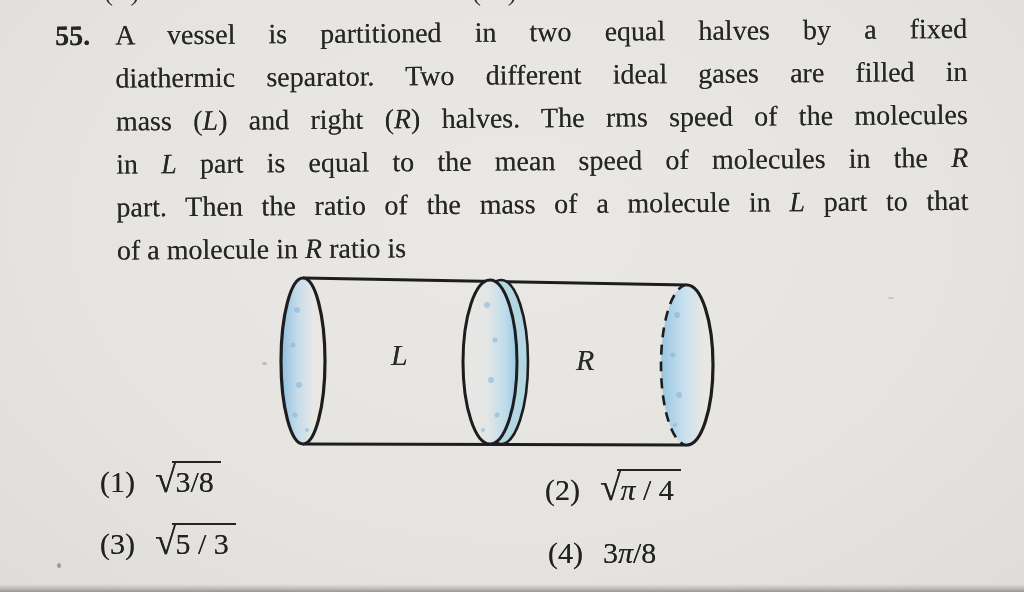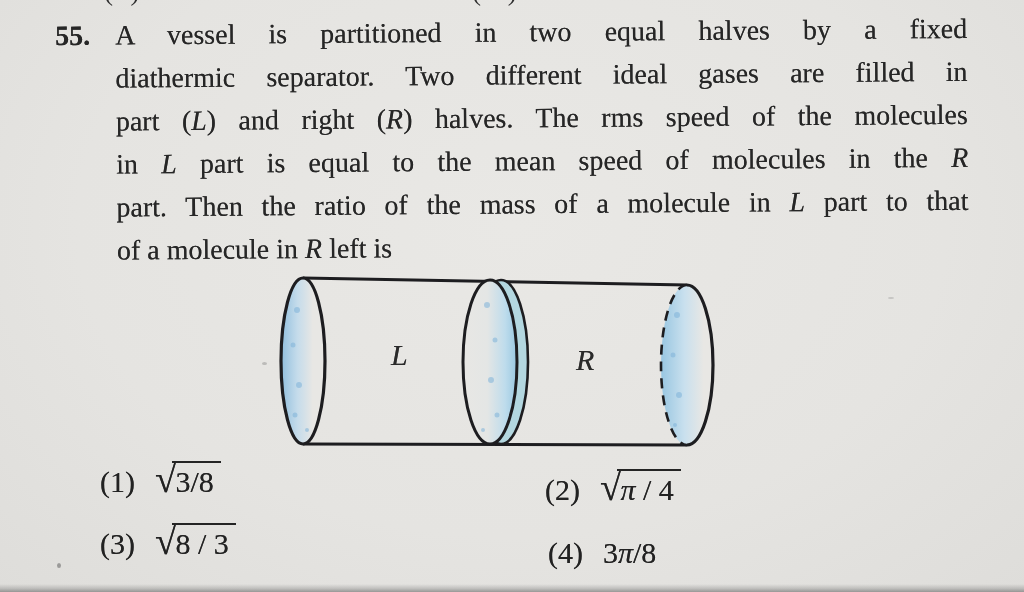--- a/index.html
+++ b/index.html
@@ -66,24 +66,24 @@
     </div>
   <div class="frag frag-right">
       <span>( )</span>
     </div>
 
   <div class="question">
     <div class="qnum">55.</div>
     <div class="qtext">
         <div class="qline"><span>A vessel is partitioned in two equal halves by a fixed</span></div>
         <div class="qline"><span>diathermic separator. Two different ideal gases are filled in</span></div>
-        <div class="qline"><span>part (</span><i>L</i><span>) and right (</span><i>R</i><span>) halves. The rms speed of the molecules</span></div>
+        <div class="qline"><span>mass (</span><i>L</i><span>) and right (</span><i>R</i><span>) halves. The rms speed of the molecules</span></div>
         <div class="qline"><span>in </span><i>L</i><span> part is equal to the mean speed of molecules in the </span><i>R</i></div>
         <div class="qline"><span>part. Then the ratio of the mass of a molecule in </span><i>L</i><span> part to that</span></div>
-        <div class="qline last"><span>of a molecule in </span><i>R</i><span> left is</span></div>
+        <div class="qline last"><span>of a molecule in </span><i>R</i><span> ratio is</span></div>
       </div>
   </div>
 
   <div class="diagram">
     <svg width="480" height="200" viewBox="0 0 480 200">
       <defs>
         <linearGradient id="gL" x1="0" y1="0" x2="1" y2="0">
           <stop offset="0" stop-color="#8fbedd"></stop>
           <stop offset="0.38" stop-color="#c2dbec" stop-opacity="0.9"></stop>
           <stop offset="0.72" stop-color="#e8e7e4"></stop>
@@ -147,21 +147,21 @@
         <span class="opt-label">(2)</span>
         <span class="opt-formula"><span class="sqrt">
             <span class="sqrt-sym">√</span>
             <span class="radicand"><i>π</i> / 4</span>
           </span></span>
       </div>
       <div class="opt opt3">
         <span class="opt-label">(3)</span>
         <span class="opt-formula"><span class="sqrt">
             <span class="sqrt-sym">√</span>
-            <span class="radicand">8 / 3</span>
+            <span class="radicand">5 / 3</span>
           </span></span>
       </div>
       <div class="opt opt4">
         <span class="opt-label">(4)</span>
         <span class="opt-formula">3<i>π</i>/8</span>
       </div>
     </div>
 
   <div class="bottom-shadow"></div>
   <div class="speck a"></div>

